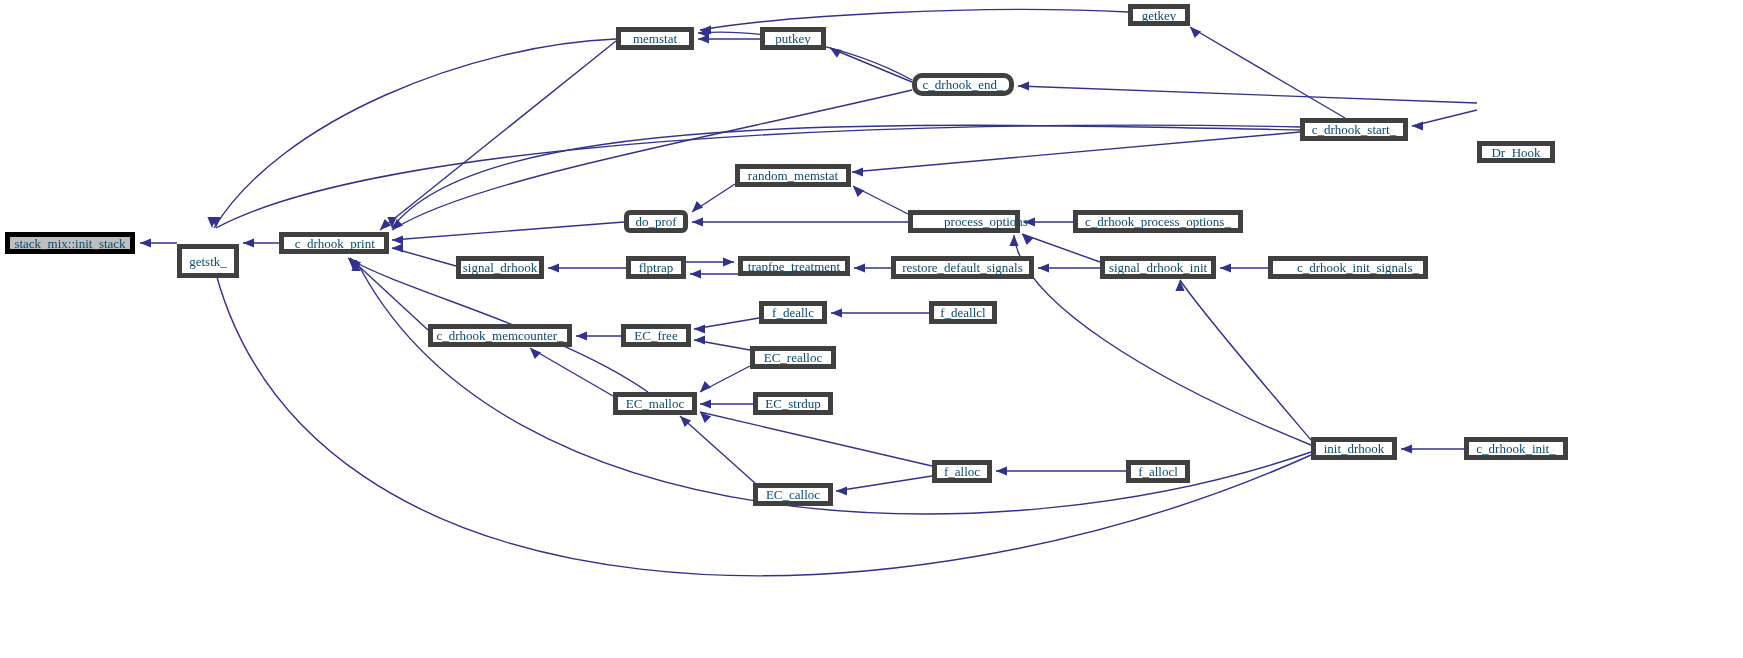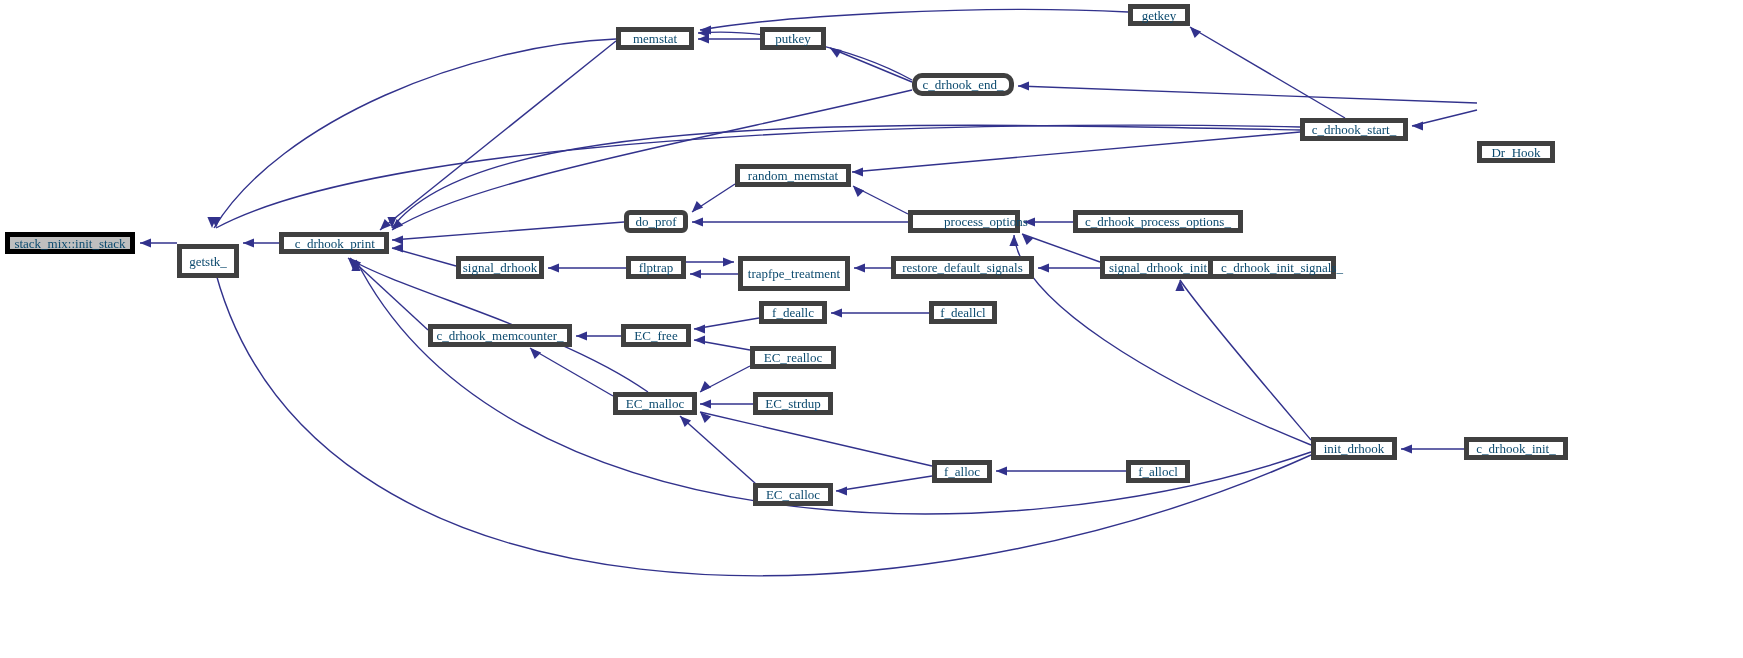--- a/index.html
+++ b/index.html
@@ -278,30 +278,30 @@
     </div>
     <div class="node" style="left: 1073px; top: 210px; width: 170px; height: 23px;">
       <span class="node-label">c_drhook_process_options_</span>
     </div>
     <div class="node" style="left: 456px; top: 256px; width: 88px; height: 23px; text-align: center;">
       <span class="node-label">signal_drhook</span>
     </div>
     <div class="node" style="left: 626px; top: 256px; width: 60px; height: 23px;">
       <span class="node-label">flptrap</span>
     </div>
-    <div class="node" style="left: 738px; top: 256px; width: 112px; height: 35px; align-items: center;">
+    <div class="node" style="left: 738px; top: 256px; width: 112px; height: 20px; align-items: center;">
       <span class="node-label">trapfpe_treatment</span>
     </div>
     <div class="node" style="left: 891px; top: 256px; width: 143px; height: 23px;">
       <span class="node-label">restore_default_signals</span>
     </div>
     <div class="node" style="left: 1100px; top: 256px; width: 116px; height: 23px;">
       <span class="node-label">signal_drhook_init</span>
     </div>
-    <div class="node" style="left: 1208px; top: 256px; width: 128px; height: 23px; padding-left: 20px;">
+    <div class="node" style="left: 1268px; top: 256px; width: 160px; height: 23px; padding-left: 20px;">
       <span class="node-label">c_drhook_init_signals_</span>
     </div>
     <div class="node" style="left: 759px; top: 301px; width: 68px; height: 23px;">
       <span class="node-label">f_deallc</span>
     </div>
     <div class="node" style="left: 929px; top: 301px; width: 68px; height: 23px;">
       <span class="node-label">f_deallcl</span>
     </div>
     <div class="node" style="left: 428px; top: 324px; width: 144px; height: 23px;">
       <span class="node-label">c_drhook_memcounter_</span>

